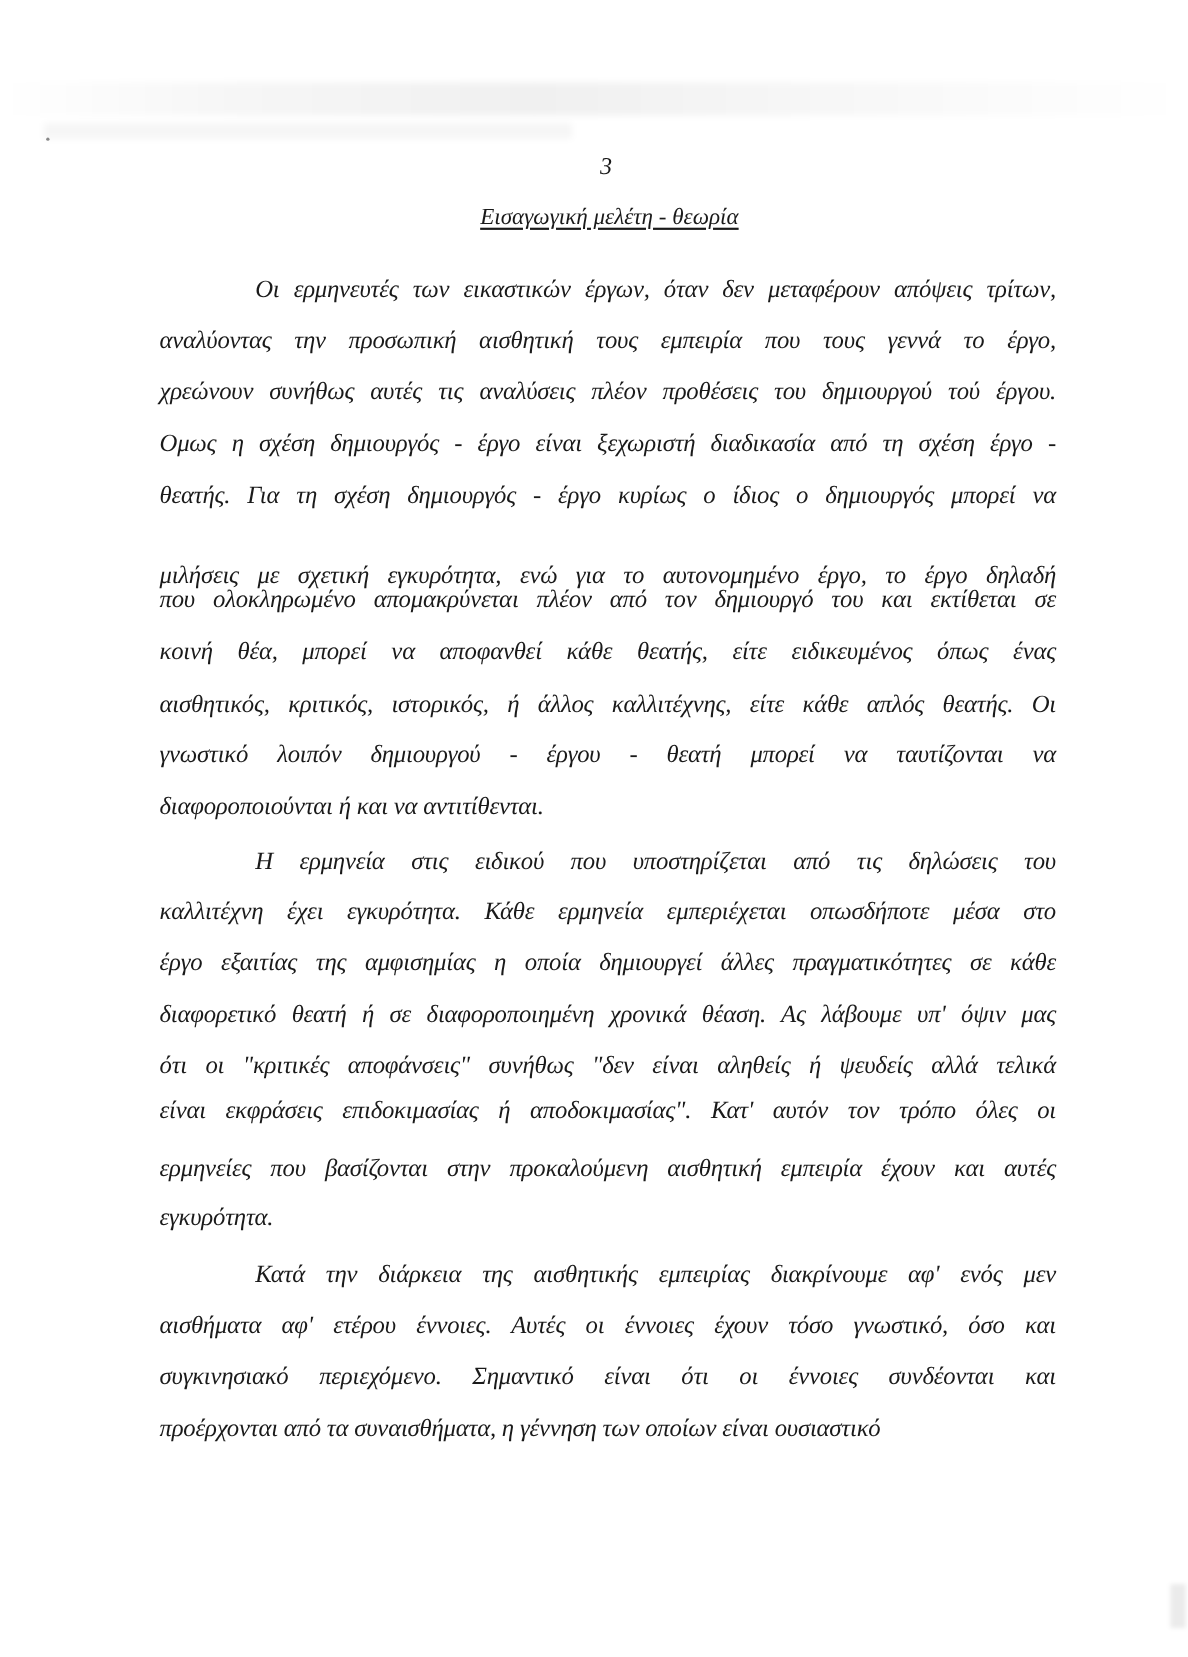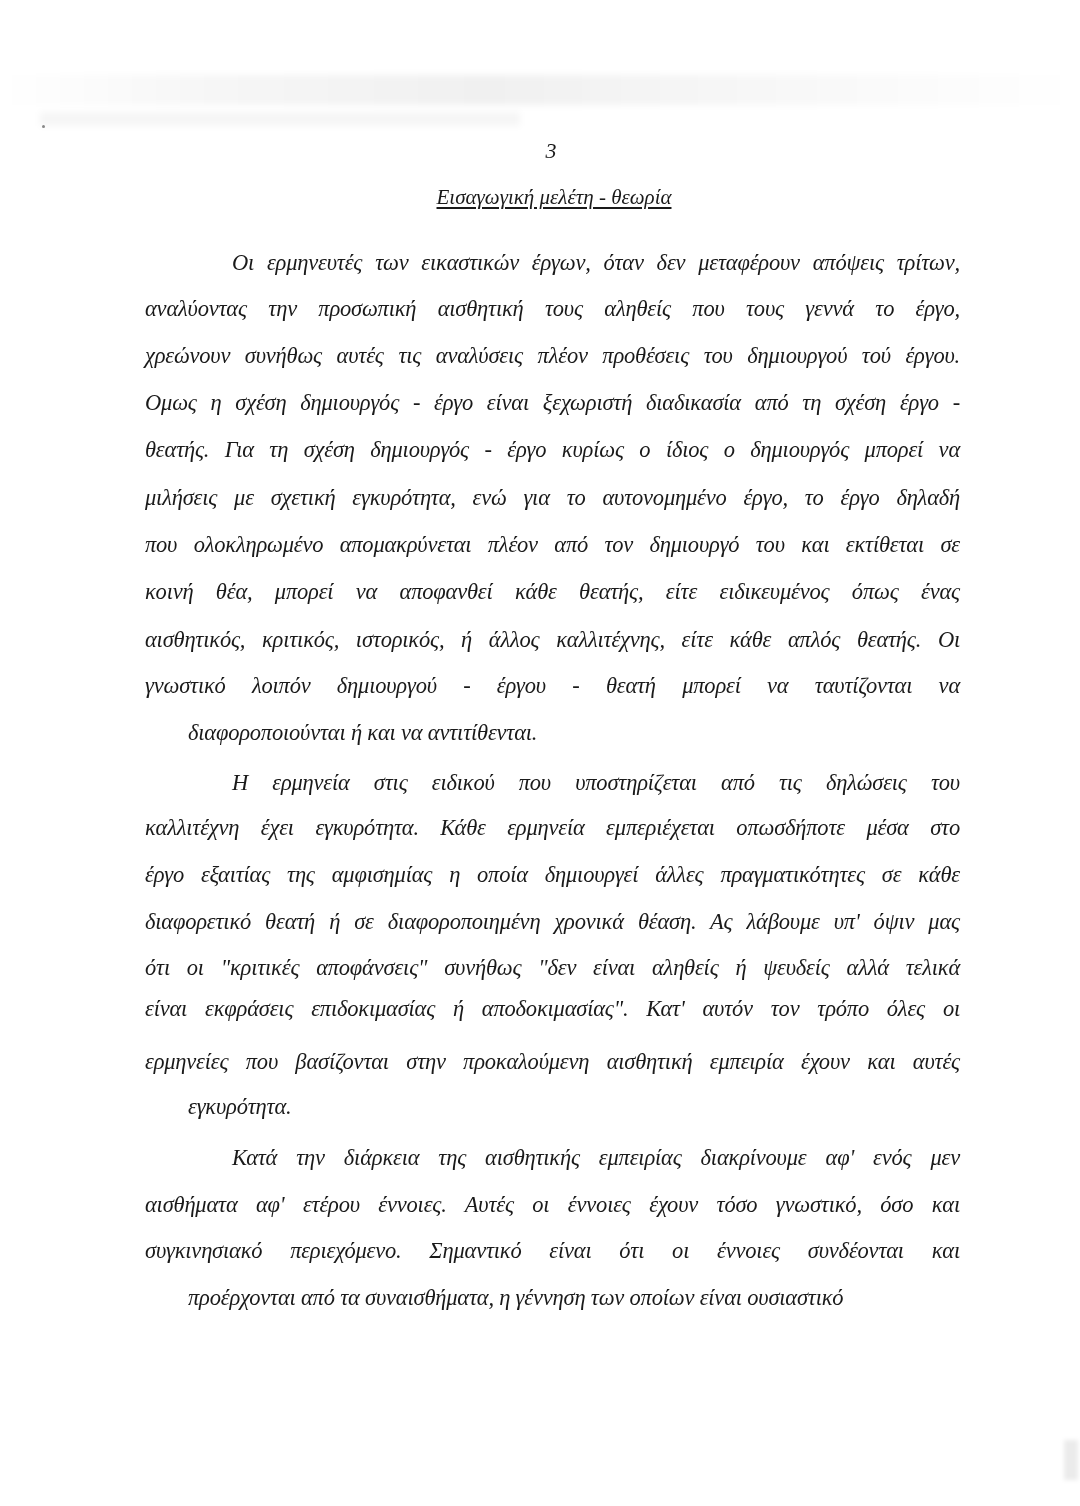--- a/index.html
+++ b/index.html
@@ -77,45 +77,44 @@
       width: 815px;
       font-style: italic;
       font-size: 22.5px;
       white-space: nowrap;
       text-align: justify;
       text-align-last: justify;
       letter-spacing: -0.2px;
     }
     .line.last {
       text-align-last: left;
-      margin-left: 43px;
     }
     .line.indent {
       left: 232px;
       width: 728px;
     }
   </style>
 </head>
 <body>
 
 <div class="scan-smudge"></div>
 <div class="scan-smudge-2"></div>
 <div class="scan-dot"></div>
 <div class="scan-edge"></div>
 
 <div class="page-number">3</div>
 <div class="title">Εισαγωγική μελέτη - θεωρία</div>
 
 <div>
   <div class="line indent" style="top:250px">Οι ερμηνευτές των εικαστικών έργων, όταν δεν μεταφέρουν απόψεις τρίτων,</div>
-  <div class="line" style="top:296px">αναλύοντας την προσωπική αισθητική τους αληθείς που τους γεννά το έργο,</div>
+  <div class="line" style="top:296px">αναλύοντας την προσωπική αισθητική τους εμπειρία που τους γεννά το έργο,</div>
   <div class="line" style="top:343px">χρεώνουν συνήθως αυτές τις αναλύσεις πλέον προθέσεις του δημιουργού τού έργου.</div>
   <div class="line" style="top:390px">Ομως η σχέση δημιουργός - έργο είναι ξεχωριστή διαδικασία από τη σχέση έργο -</div>
   <div class="line" style="top:437px">θεατής. Για τη σχέση δημιουργός - έργο κυρίως ο ίδιος ο δημιουργός μπορεί να</div>
-  <div class="line" style="top:485px">μιλήσεις με σχετική εγκυρότητα, ενώ για το αυτονομημένο έργο, το έργο δηλαδή</div>
+  <div class="line" style="top:510px">μιλήσεις με σχετική εγκυρότητα, ενώ για το αυτονομημένο έργο, το έργο δηλαδή</div>
   <div class="line" style="top:532px">που ολοκληρωμένο απομακρύνεται πλέον από τον δημιουργό του και εκτίθεται σε</div>
   <div class="line" style="top:579px">κοινή θέα, μπορεί να αποφανθεί κάθε θεατής, είτε ειδικευμένος όπως ένας</div>
   <div class="line" style="top:627px">αισθητικός, κριτικός, ιστορικός, ή άλλος καλλιτέχνης, είτε κάθε απλός θεατής. Οι</div>
   <div class="line" style="top:673px">γνωστικό λοιπόν δημιουργού - έργου - θεατή μπορεί να ταυτίζονται να</div>
   <div class="line last" style="top:720px">διαφοροποιούνται ή και να αντιτίθενται.</div>
 </div>
 
 <div>
   <div class="line indent" style="top:770px">Η ερμηνεία στις ειδικού που υποστηρίζεται από τις δηλώσεις του</div>
   <div class="line" style="top:815px">καλλιτέχνη έχει εγκυρότητα. Κάθε ερμηνεία εμπεριέχεται οπωσδήποτε μέσα στο</div>

